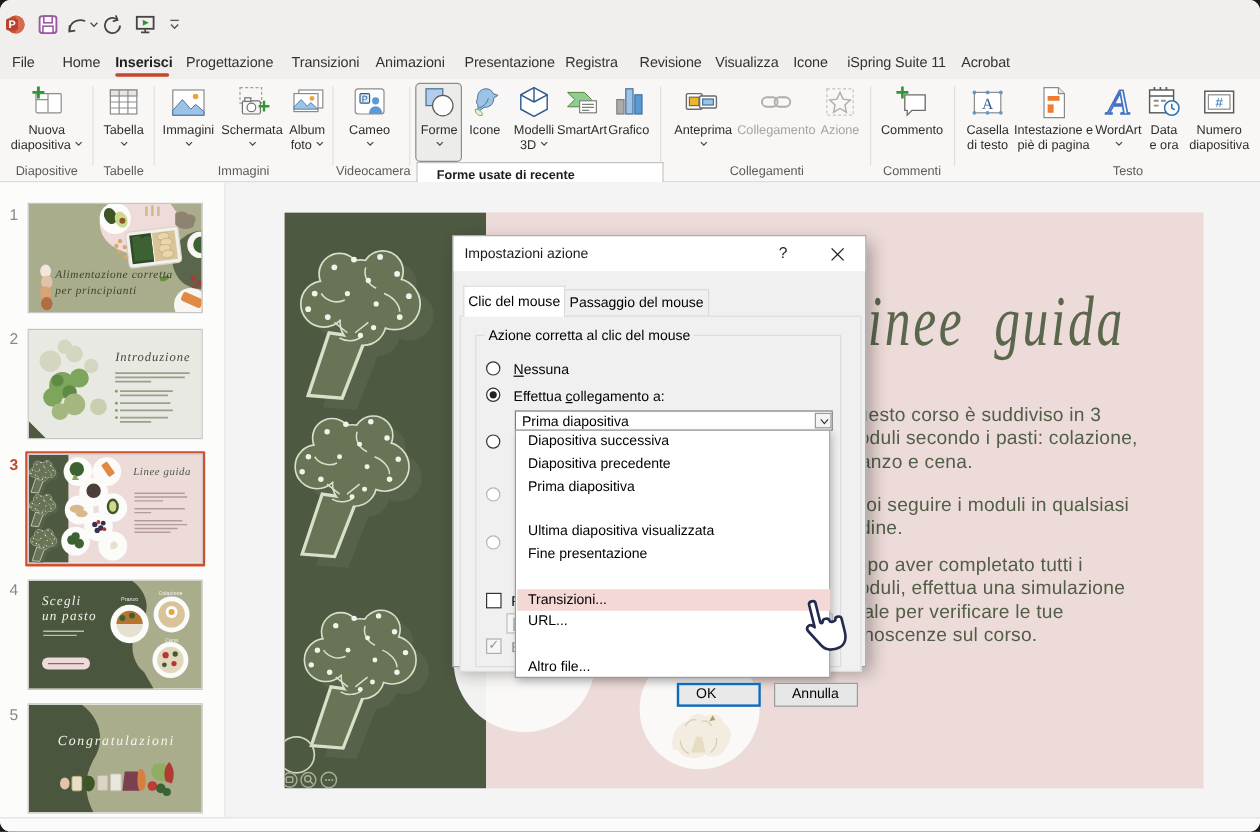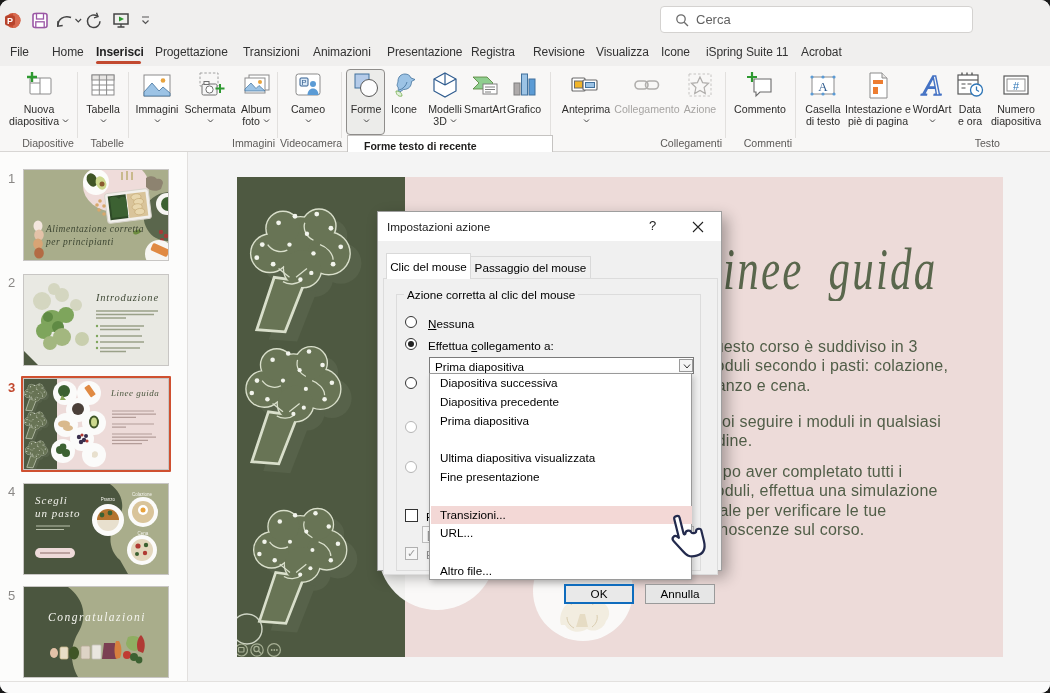--- a/index.html
+++ b/index.html
@@ -16,57 +16,57 @@
   .menubar .mi { position:absolute; top:5px; }
   .mi.active { color:#1f1f1f; font-weight:bold; }
   .underline { position:absolute; left:96px; top:61px; width:45px; height:3px; background:#c2492f; border-radius:2px; }
 
   
   .ribbon { position:absolute; left:0; top:66px; width:1050px; height:86px; background:#f8f7f6; border-bottom:1px solid #d8d6d4; }
   .rdiv { position:absolute; top:6px; width:1px; height:66px; background:#e2e0de; }
   .rbtn { position:absolute; top:4px; text-align:center; font-size:10.6px; color:#2e2d2c; line-height:11.5px; }
   .rbtn .ic { display:block; margin:0 auto 4px auto; }
   .rbtn.gray { color:#a6a4a2; }
-  .glabel { position:absolute; top:71px; font-size:10.6px; color:#5c5a58; text-align:right; }
+  .glabel { position:absolute; top:71px; font-size:10.6px; color:#5c5a58; text-align:center; }
   .chev { display:inline-block; vertical-align:2px; }
   .shapes-pop { position:absolute; left:347px; top:135px; width:206px; height:17px; background:#fff; border:1px solid #c5c3c1; border-bottom:none; font-size:10.5px; font-weight:bold; color:#1d1c1b; padding:4px 0 0 16px; overflow:hidden; }
 
   
   .leftpanel { position:absolute; left:0; top:152px; width:188px; height:529px; background:#fcfcfb; border-right:1px solid #e2e0de; }
   .thumb { position:absolute; left:24px; width:144px; height:90px; overflow:hidden; background:#fff; outline:1px solid #c8c6c4; }
   .tnum { position:absolute; left:8px; font-size:13px; color:#8a8886; }
   .tnum.sel { color:#c2492f; }
   .selbox { position:absolute; left:21px; width:150px; height:96px; border:2px solid #cf5030; border-radius:1px; }
 
   
   .workspace { position:absolute; left:188px; top:152px; width:862px; height:529px; background:#f4f4f4; }
   .slide { position:absolute; left:237px; top:177px; width:766px; height:480px; background:#eddbd9; overflow:hidden; }
   .band { position:absolute; left:0; top:0; width:168px; height:480px; background:#4e5941; }
   .slide-title { position:absolute; left:460px; top:70px; width:320px; font-family:"Liberation Serif", serif; font-style:italic; font-size:43px; line-height:1; color:#5a674d; letter-spacing:2.2px; word-spacing:12px; transform:scaleY(1.38); }
   .slide-text { position:absolute; left:465px; font-size:16px; line-height:19.4px; color:#515e48; letter-spacing:0.2px; }
 
   
-  .dialog { position:absolute; left:377px; top:196px; width:345px; height:360px; background:#f0f0f0; border:1px solid #9e9e9e; box-shadow:5px 6px 14px rgba(0,0,0,0.32); font-size:11.7px; color:#000;margin-top:15px; }
+  .dialog { position:absolute; left:377px; top:196px; width:345px; height:360px; background:#f0f0f0; border:1px solid #9e9e9e; box-shadow:5px 6px 14px rgba(0,0,0,0.32); font-size:11.7px; color:#000; }
   .dlg-title { position:absolute; left:0; top:0; width:343px; height:29px; background:#fff; }
   .dlg-title .t { position:absolute; left:9px; top:8px; font-size:11.7px; color:#1a1a1a; }
   .dlg-x { position:absolute; top:4px; font-size:15px; color:#222; }
   .tab { position:absolute; font-size:11.7px; }
   .tabpage { position:absolute; left:5px; top:66px; width:335px; height:297px; background:#f0f0f0; border:1px solid #dcdcdc; }
   .groupbox { position:absolute; left:18px; top:82px; width:305px; height:277px; border:1px solid #dcdcdc; }
   .gb-label { position:absolute; left:26px; top:76px; background:#f0f0f0; padding:0 3px; }
   .radio { position:absolute; width:12px; height:12px; border:1px solid #333; border-radius:50%; background:#fff; }
   .radio.on:after { content:""; position:absolute; left:2px; top:2px; width:6px; height:6px; background:#222; border-radius:50%; }
   .radio.dis { border-color:#b5b5b5; }
   .checkbox { position:absolute; width:13px; height:13px; border:1px solid #333; background:#fff; }
   .checkbox.dis { border-color:#b0b0b0; background:#f6f6f6; color:#999; font-size:11px; line-height:11px; text-align:center; }
   .combo { position:absolute; left:51px; top:145px; width:265px; height:17px; background:#fff; border:1px solid #7a7a7a; font-size:11.7px; line-height:15px; }
   .ddlist { position:absolute; left:51px; top:161px; width:263px; height:207px; background:#fff; border:1px solid #9a9a9a; box-shadow:2px 3px 6px rgba(0,0,0,0.2); }
   .dditem { position:absolute; left:1px; width:261px; height:18.8px; font-size:11.7px; line-height:18.8px; padding-left:9px; }
   .dditem.hl { background:#f3d8d6; }
-  .btn { position:absolute; top:372px; width:70px; height:20px; background:#e6e6e6; border:1px solid #9a9a9a; text-align:center; font-size:11.7px; line-height:18px; }
+  .btn { position:absolute; top:372px; width:70px; height:20px; background:#e6e6e6; border:1px solid #9a9a9a; font-size:11.7px; line-height:18px;padding-left:14px; }
   .btn.def { border:2px solid #0f6cbd; line-height:16px; background:#e9e9e9; }
   u { text-decoration:underline; }
 </style></head>
 <body>
 <div class="win">
 
   <div class="titlebar">
     <svg class="abs" style="left:4px;top:12px" width="148" height="18" viewBox="0 0 148 18">
       <circle cx="9" cy="8.5" r="7.5" fill="#cb4f32"></circle>
       <path d="M9 1a7.5 7.5 0 0 1 0 15z" fill="#d86a50"></path>
@@ -83,27 +83,20 @@
         <path d="M92.5 0.8l1.5 3.8-4 1.2" stroke-width="1.4"></path>
         <rect x="110" y="2" width="14" height="10"></rect>
         <path d="M117 12v3m-3.5 0h7" stroke-width="1.3"></path>
       </g>
       <path d="M115 4.5l5 2.5-5 2.5z" fill="#2e9930"></path>
       <g stroke="#555" stroke-width="1.2" fill="none">
           <path d="M138 5h7"></path>
           <path d="M138.5 8.5l3 3 3-3"></path>
         </g>
     </svg>
-    <div class="search">
-        <span class="txt">Cerca</span>
-      <svg class="abs" style="left:14px;top:6px" width="14" height="14" viewBox="0 0 14 14">
-          <circle cx="6" cy="6" r="4.2" fill="none" stroke="#6b6b6b" stroke-width="1.3"></circle>
-          <path d="M9.2 9.2L13 13" stroke="#6b6b6b" stroke-width="1.3"></path>
-        </svg>
-    </div>
   </div>
 
   <div class="menubar">
     <span class="mi" style="left:10px">File</span>
     <span class="mi" style="left:52px">Home</span>
     <span class="mi active" style="left:96px">Inserisci</span>
     <span class="mi" style="left:155px">Progettazione</span>
     <span class="mi" style="left:243px">Transizioni</span>
     <span class="mi" style="left:313px">Animazioni</span>
     <span class="mi" style="left:387px">Presentazione</span>
@@ -324,21 +317,21 @@
     </div>
 
     <div class="glabel" style="left:4px;width:70px">Diapositive</div>
     <div class="glabel" style="left:82px;width:42px">Tabelle</div>
     <div class="glabel" style="left:131px;width:144px">Immagini</div>
     <div class="glabel" style="left:280px;width:58px">Videocamera</div>
     <div class="glabel" style="left:556px;width:166px">Collegamenti</div>
     <div class="glabel" style="left:728px;width:64px">Commenti</div>
     <div class="glabel" style="left:880px;width:120px">Testo</div>
   </div>
-  <div class="shapes-pop">Forme testo di recente</div>
+  <div class="shapes-pop">Forme usate di recente</div>
 
   <div class="leftpanel" id="leftpanel">
     <span class="tnum" style="top:19px">1</span>
     <span class="tnum" style="top:123px">2</span>
     <span class="tnum sel" style="top:228px;font-weight:bold">3</span>
     <span class="tnum" style="top:332px">4</span>
     <span class="tnum" style="top:436px">5</span>
     <div class="selbox" style="top:224px"></div>
 
     <div class="thumb" style="top:18px">

